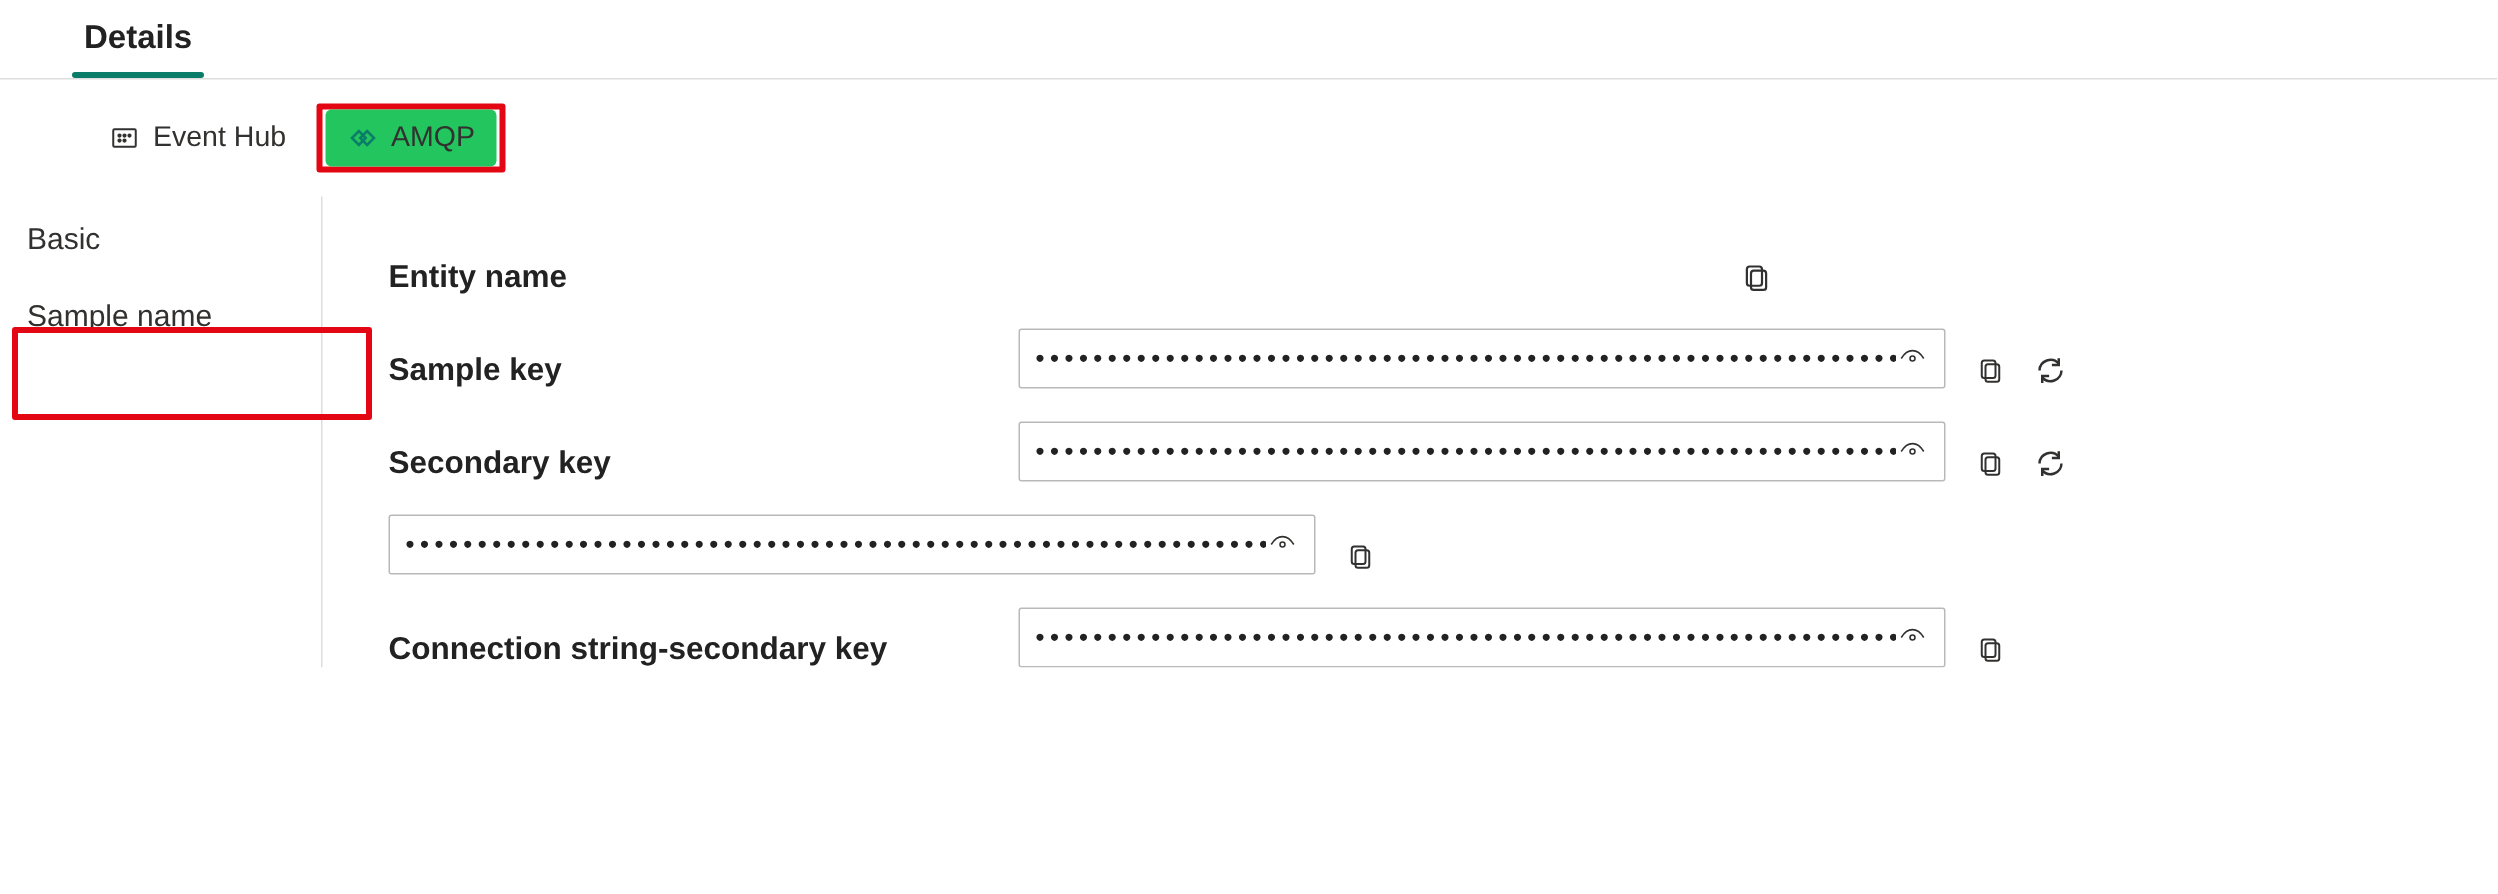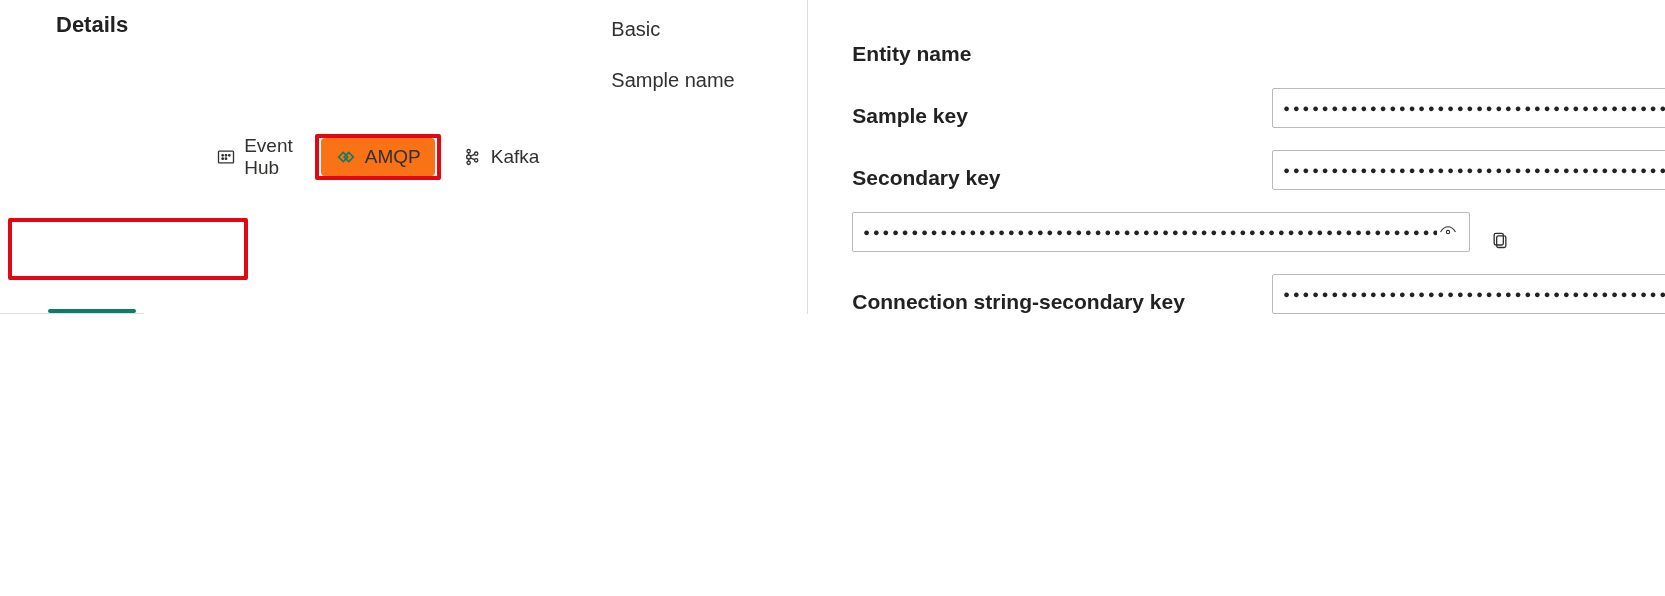--- a/index.html
+++ b/index.html
@@ -1,52 +1,52 @@
 <!DOCTYPE html>
 <html><head>
   <meta charset="utf-8">
   <style>
     * { box-sizing: border-box; margin: 0; padding: 0; }
     body { font-family: "Segoe UI", Arial, sans-serif; background: #fff; color: #323130; }
 
-    .page { display: flex; flex-direction: row; }
+    .page { display: flex; flex-direction: column; }
 
     
     .top-tabs { display: flex; padding-left: 40px; border-bottom: 1px solid #ddd; }
     .top-tab {
       font-size: 22px; font-weight: 600; padding: 12px 16px 14px 16px;
       color: #222; position: relative; cursor: pointer;
       border-top-left-radius: 4px; border-top-right-radius: 4px;
     }
     .top-tab.active::after {
       content: ""; position: absolute; left: 8px; right: 8px; bottom: 0;
       height: 4px; background: #0b7c68; border-radius: 2px;
     }
 
     
     .proto-row { display: flex; align-items: center; gap: 6px; padding: 16px 0 16px 58px; }
     .proto-tab {
       display: inline-flex; align-items: center; gap: 8px;
       font-size: 19px; color: #323130; padding: 8px 14px; border-radius: 4px;
       cursor: pointer; background: transparent;
     }
-    .proto-tab.selected { background: #f97316; }
+    .proto-tab.selected { background: #22c55e; }
     .proto-icon { display: inline-flex; width: 22px; height: 22px; align-items: center; justify-content: center; }
 
     .highlight-box {
       border: 4px solid #e30613; border-radius: 2px;
       padding: 0 2px;
     }
     .highlight-box.sidebar-hl {
       position: absolute; left: 8px; width: 240px; top: 218px; height: 62px;
       pointer-events: none;
     }
 
     
-    .content { display: flex; padding-left: 40px; }
+    .content { display: flex; }
     .sidebar {
       width: 215px; border-right: 1px solid #ddd; padding-top: 4px;
       display: flex; flex-direction: column; gap: 0;
     }
     .side-item {
       font-size: 20px; padding: 14px 12px 14px 18px; color: #323130; cursor: pointer;
       position: relative;
     }
     .side-item.active { font-weight: 400; }
     .side-item.active::before {
@@ -109,36 +109,20 @@
         <span class="proto-icon">
           <svg viewBox="0 0 24 24" width="22" height="22" fill="none" stroke="#0b7c68" stroke-width="1.8">
             <path d="M4 12 L9 7 L14 12 L9 17 Z"></path>
             <path d="M10 12 L15 7 L20 12 L15 17 Z"></path>
           </svg>
         </span>
         <span>AMQP</span>
       </div>
     </span>
 
-    <div class="proto-tab">
-      <span class="proto-icon">
-        <svg viewBox="0 0 24 24" width="20" height="20" fill="none" stroke="#323130" stroke-width="1.6">
-          <circle cx="8" cy="5" r="2"></circle>
-          <circle cx="8" cy="12" r="2.4"></circle>
-          <circle cx="8" cy="19" r="2"></circle>
-          <circle cx="17" cy="8" r="2"></circle>
-          <circle cx="17" cy="16" r="2"></circle>
-          <line x1="8" y1="7" x2="8" y2="9.6"></line>
-          <line x1="8" y1="14.4" x2="8" y2="17"></line>
-          <line x1="10" y1="11" x2="15" y2="8.8"></line>
-          <line x1="10" y1="13" x2="15" y2="15.2"></line>
-        </svg>
-      </span>
-      <span>Kafka</span>
-    </div>
   </div>
 
   <div class="content">
     <div class="sidebar">
       <div class="side-item">
         <span>Basic</span>
       </div>
       <div class="side-item">
         <span>Sample name</span>
       </div>

